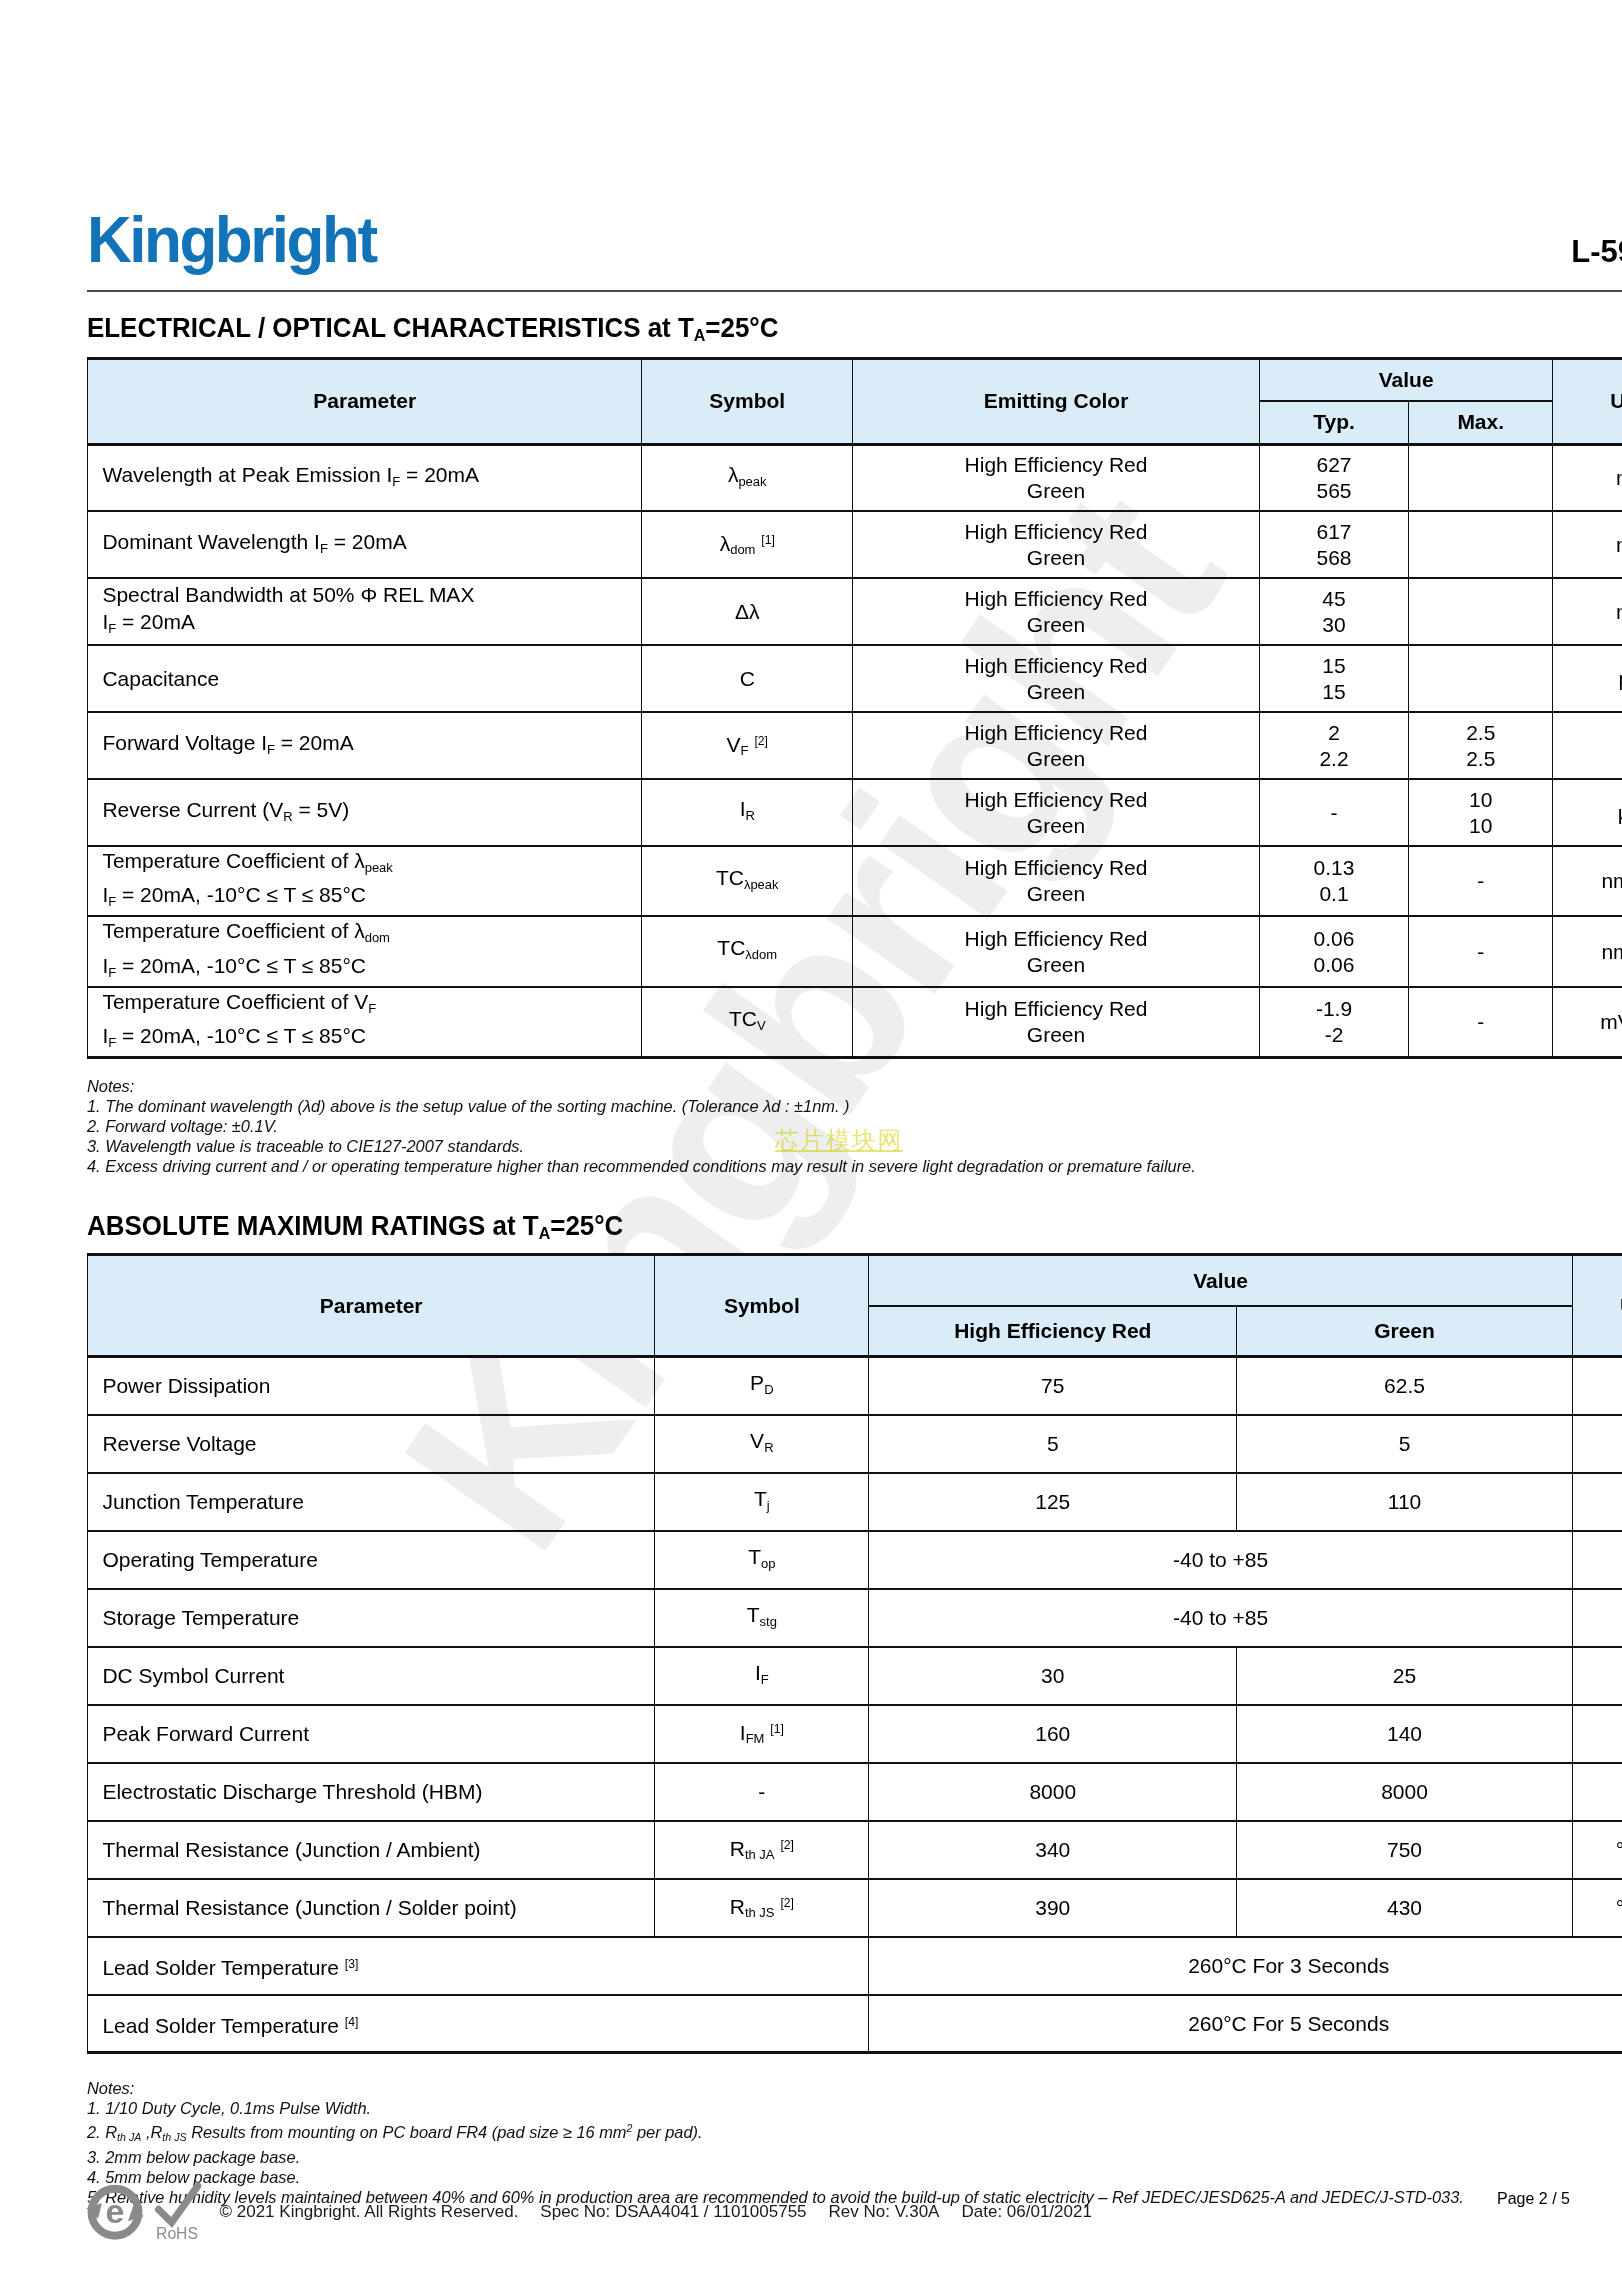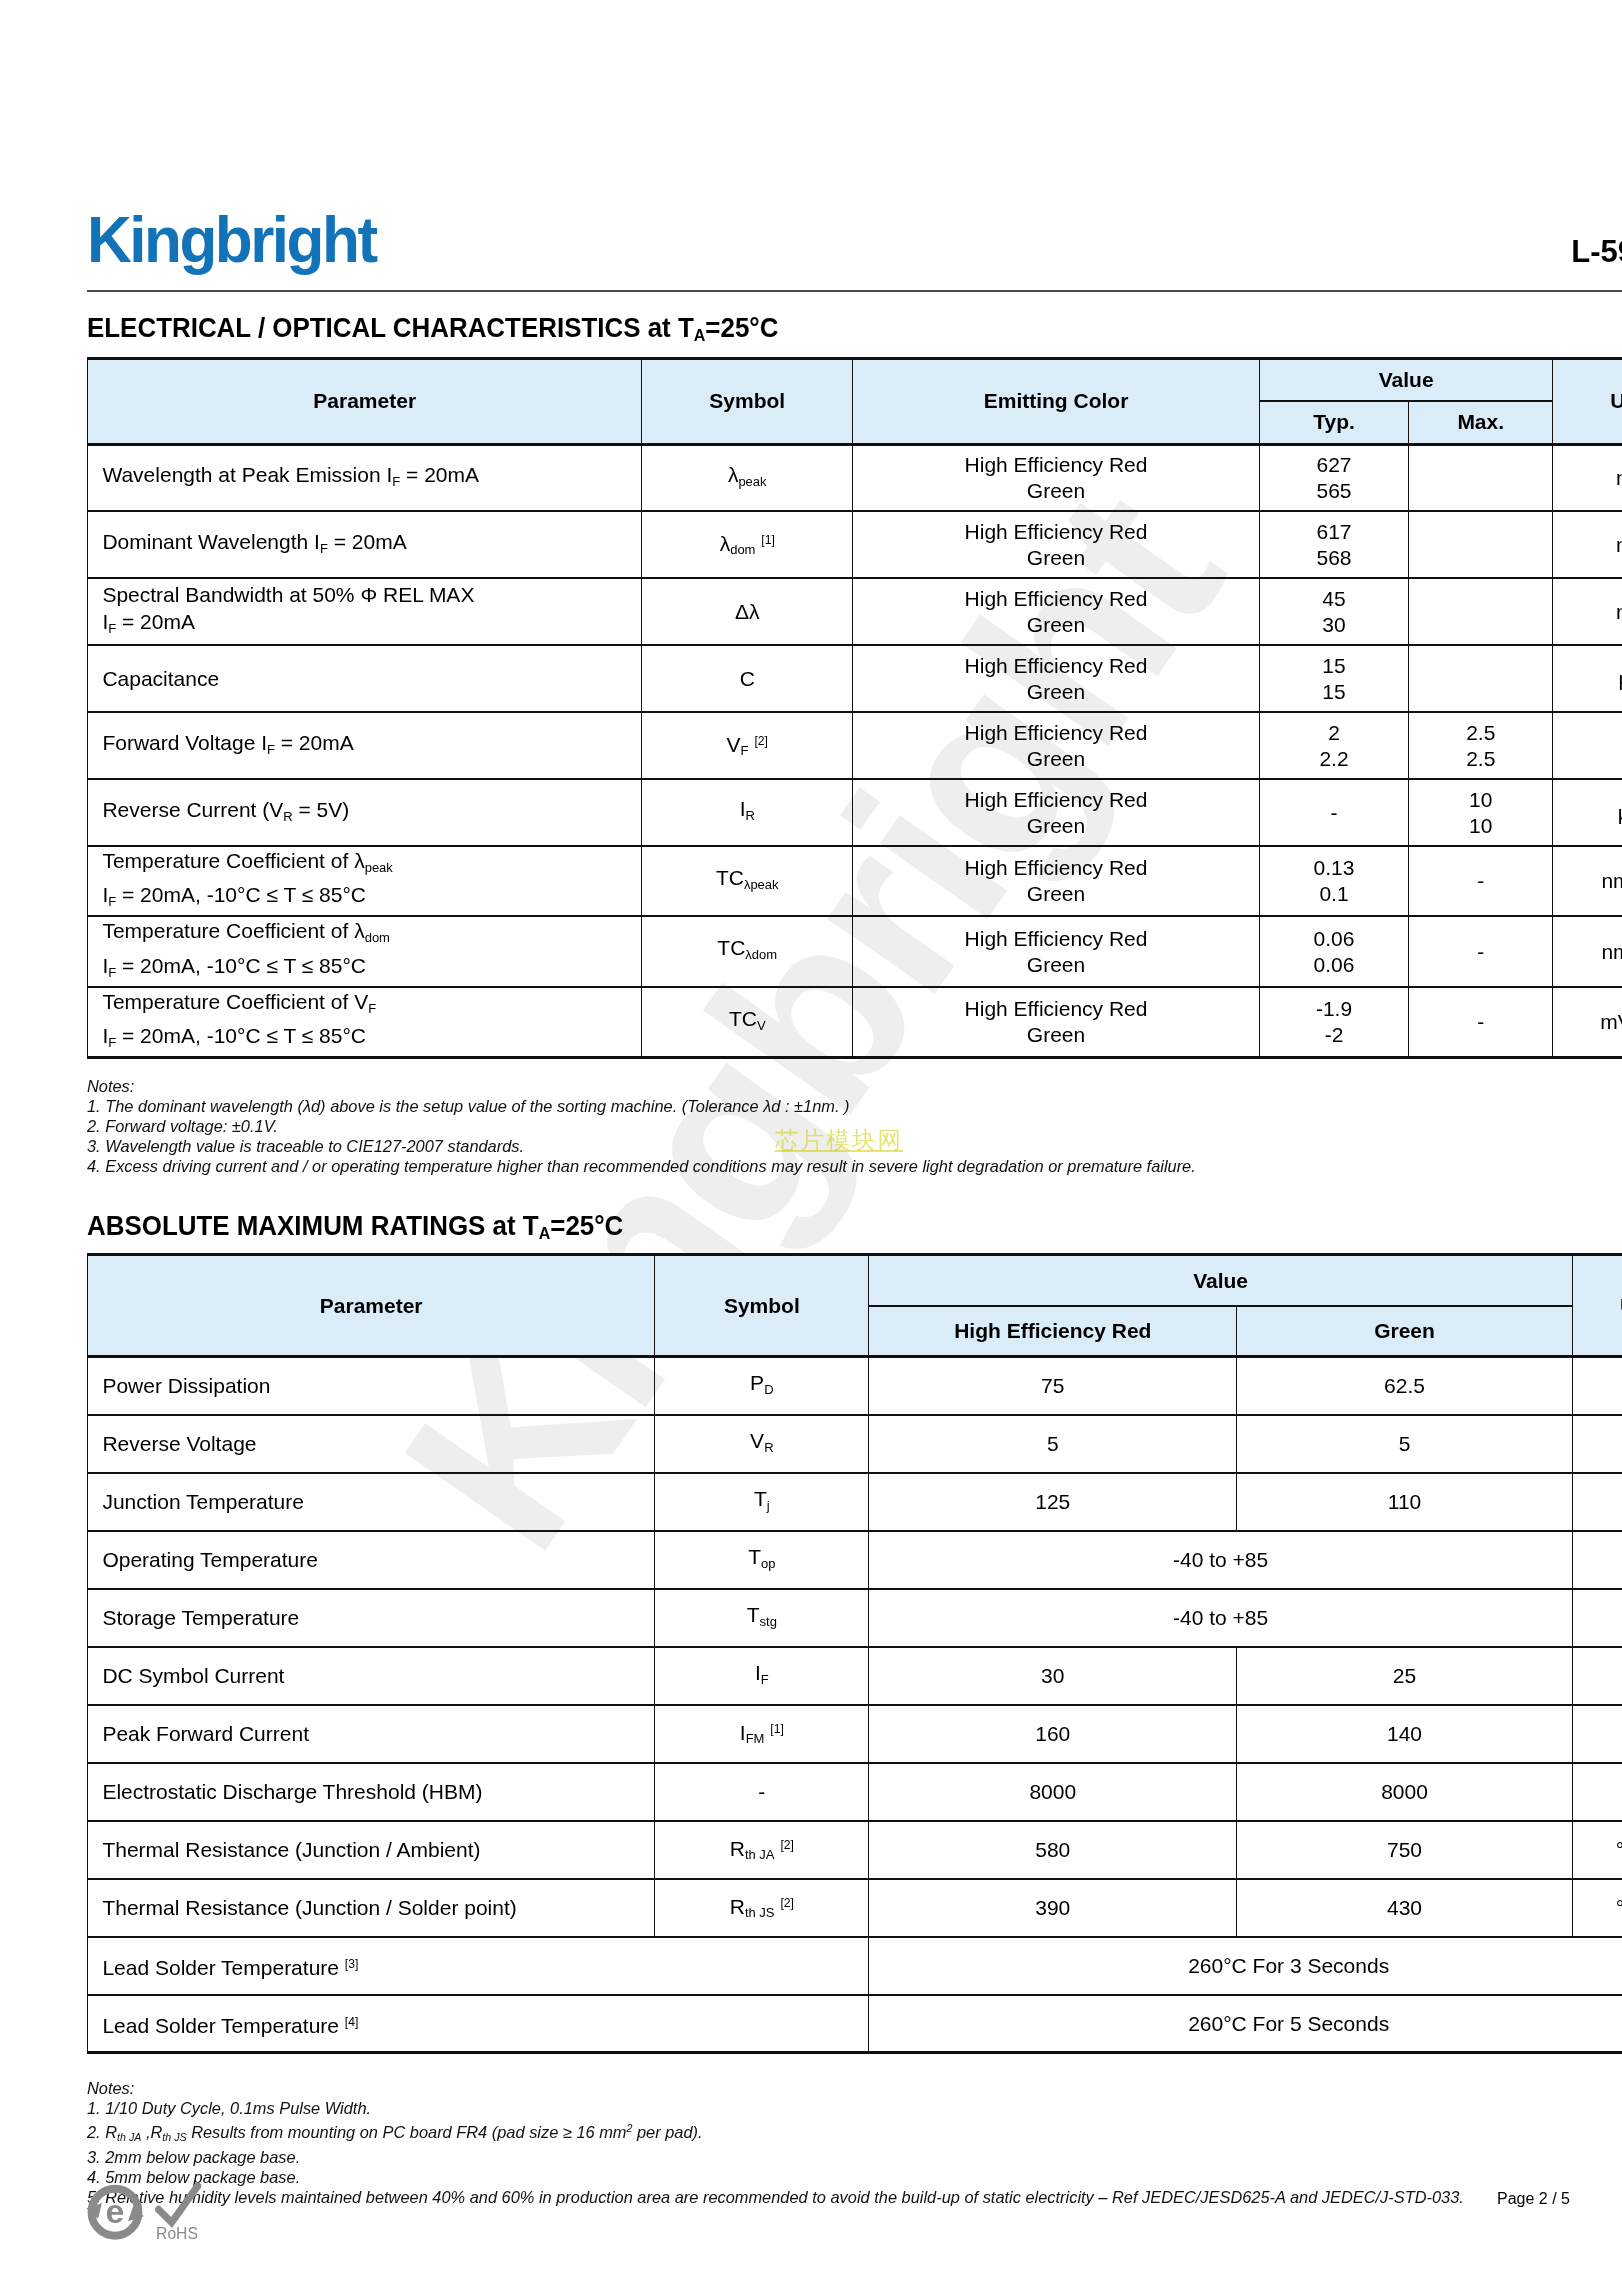--- a/index.html
+++ b/index.html
@@ -265,21 +265,21 @@
         <tr>
           <td class="param">Electrostatic Discharge Threshold (HBM)</td>
           <td>-</td>
           <td>8000</td>
           <td>8000</td>
           <td>V</td>
         </tr>
         <tr>
           <td class="param">Thermal Resistance (Junction / Ambient)</td>
           <td>R<sub>th JA</sub> <sup>[2]</sup></td>
-          <td>580</td>
+          <td>340</td>
           <td>750</td>
           <td>°C/W</td>
         </tr>
         <tr>
           <td class="param">Thermal Resistance (Junction / Solder point)</td>
           <td>R<sub>th JS</sub> <sup>[2]</sup></td>
           <td>390</td>
           <td>430</td>
           <td>°C/W</td>
         </tr>
@@ -314,17 +314,20 @@
           <text x="46" y="62" font-size="52" font-weight="bold" fill="#8a8a8a" text-anchor="middle" font-family="Liberation Sans, sans-serif">e</text>
         </svg>
       </span>
       <span style="display:inline-flex;flex-direction:column;align-items:center;">
         <svg width="51" height="47" viewBox="0 0 78 72">
           <path d="M10 42 L30 62 L70 6" fill="none" stroke="#8a8a8a" stroke-width="11" stroke-linecap="round"></path>
         </svg>
         <span class="rohs-label">RoHS</span>
       </span>
     </div>
+    <div class="footer-text">
+      <span>© 2021 Kingbright. All Rights Reserved.</span><span>Spec No: DSAA4041 / 1101005755</span><span>Rev No: V.30A</span><span>Date: 06/01/2021</span>
+    </div>
     <div class="page-label">Page  2 / 5</div>
   </div>
 
 </div>
 
 
 </body></html>

